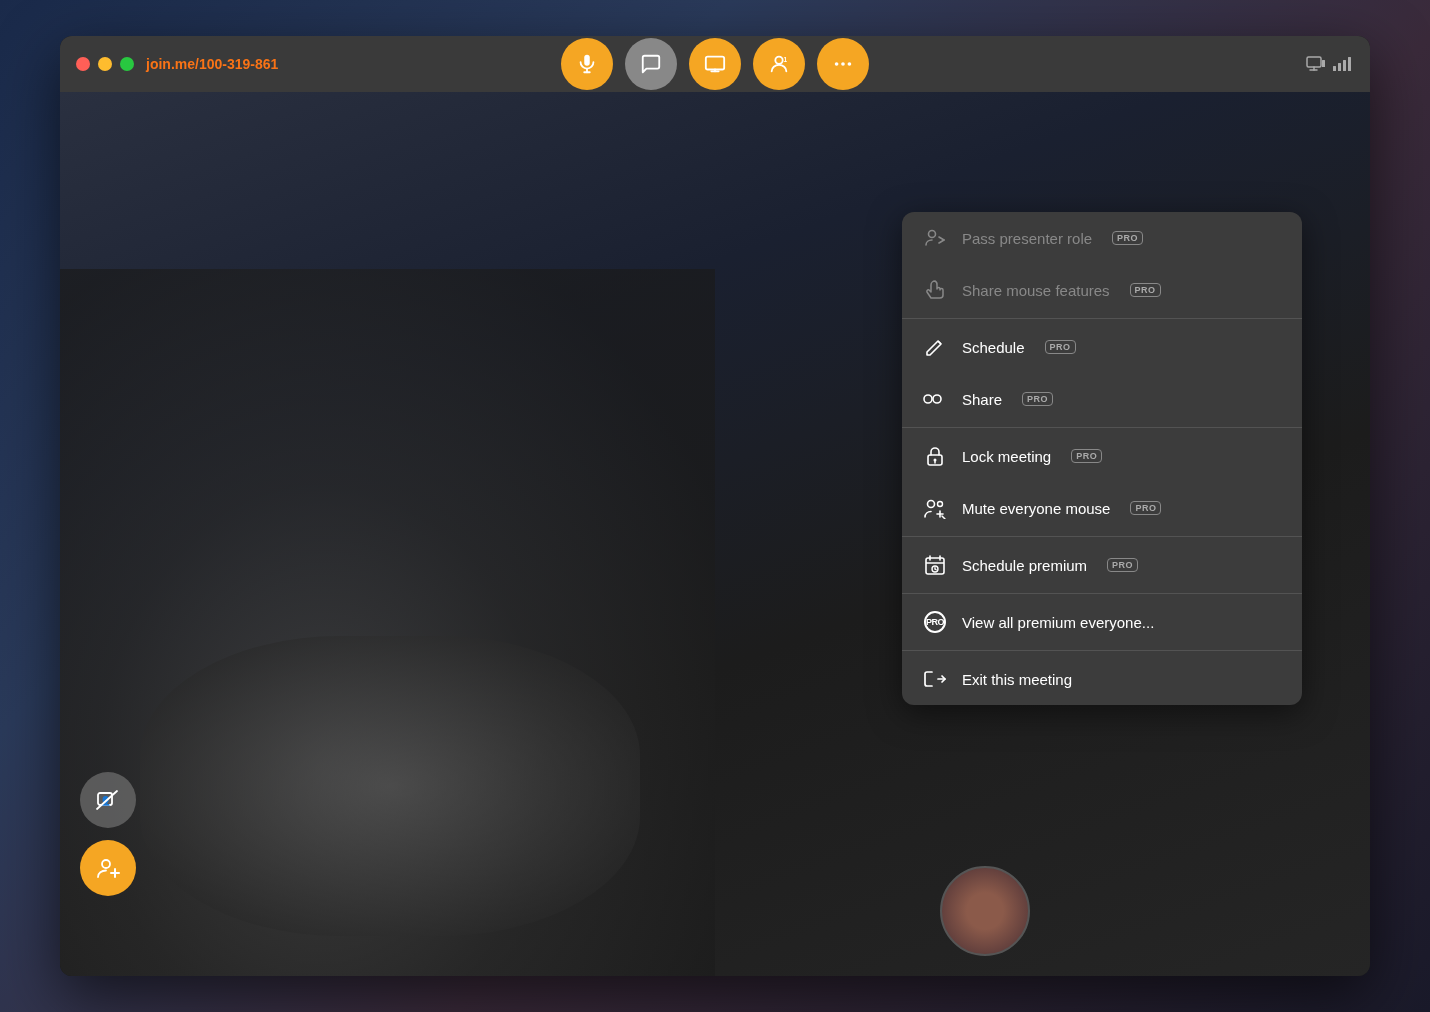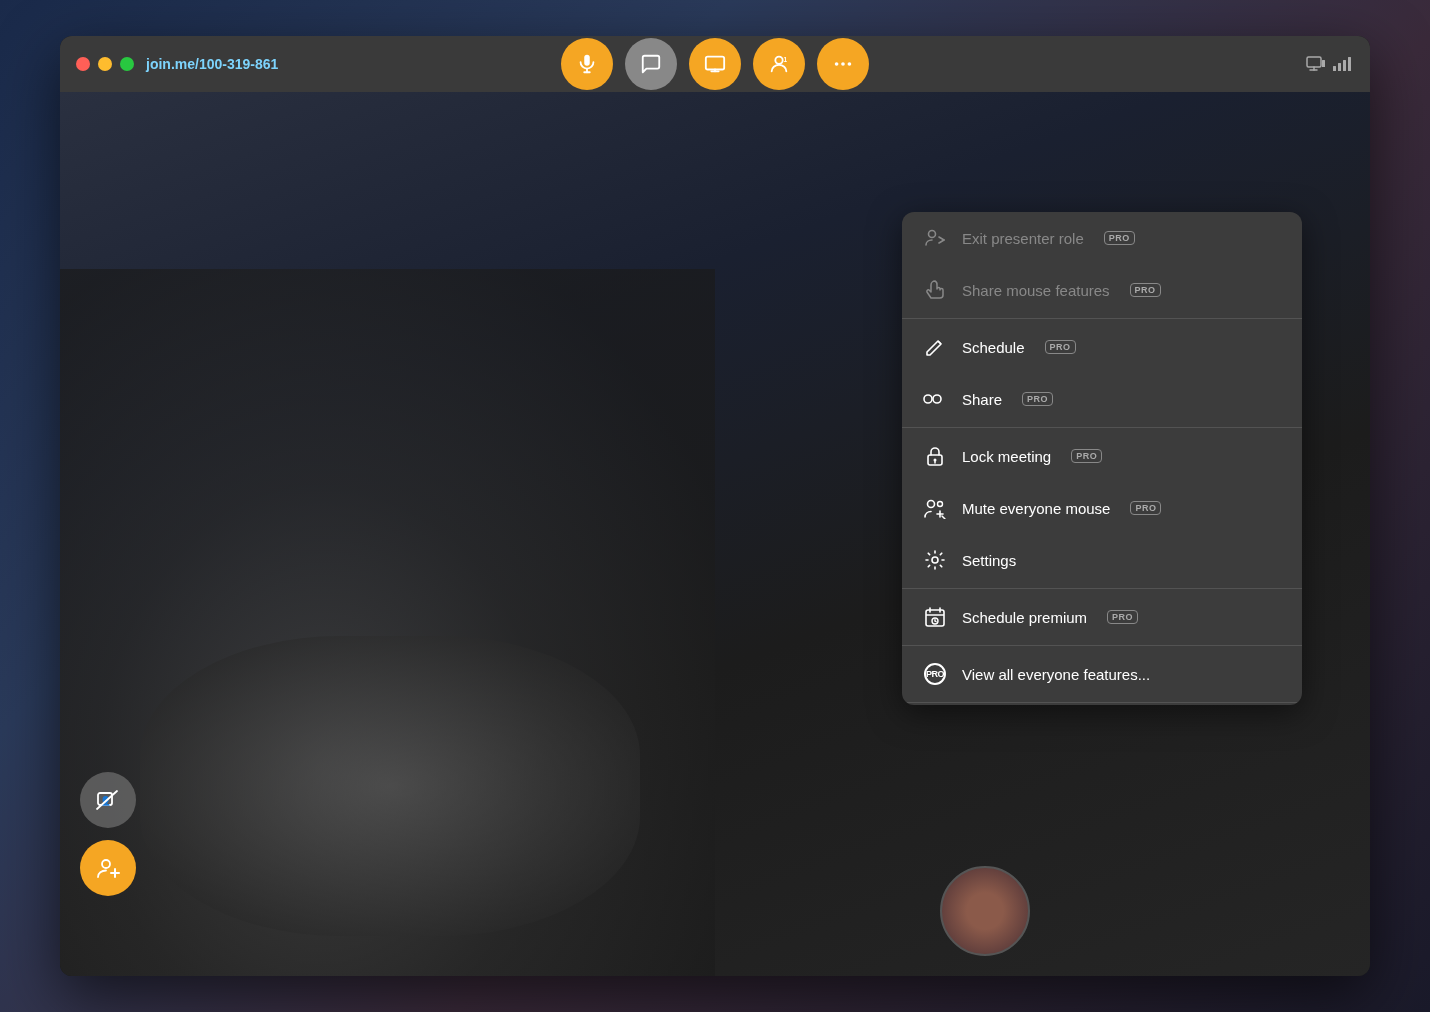--- a/index.html
+++ b/index.html
@@ -50,21 +50,21 @@
     .tl-red { background: #ff5f57; }
     .tl-yellow { background: #febc2e; }
     .tl-green { background: #28c840; }
 
     .url-bar {
       margin-left: 12px;
       color: #ccc;
       font-size: 14px;
       font-weight: 400;
     }
-    .url-bar span { font-weight: 600; color: #7dd3fc; }
+    .url-bar span { font-weight: 600; color: #f97316; }
 
     
     .toolbar-buttons {
       position: absolute;
       left: 50%;
       transform: translateX(-50%);
       display: flex;
       gap: 12px;
       align-items: center;
     }
@@ -342,21 +342,21 @@
 
       <div class="menu-item disabled">
         <span class="menu-icon">
           <svg width="22" height="22" viewBox="0 0 22 22" fill="none">
             <circle cx="8" cy="7" r="3.5" stroke="#888" stroke-width="1.6"></circle>
             <path d="M2 18c0-3 2.7-5 6-5" stroke="#888" stroke-width="1.6" stroke-linecap="round"></path>
             <line x1="15" y1="10" x2="20" y2="13" stroke="#888" stroke-width="1.6" stroke-linecap="round"></line>
             <line x1="15" y1="16" x2="20" y2="13" stroke="#888" stroke-width="1.6" stroke-linecap="round"></line>
           </svg>
         </span>
-        <span>Exit presenter role</span>
+        <span>Pass presenter role</span>
         <span class="pro-badge">PRO</span>
       </div>
 
       <div class="menu-item disabled">
         <span class="menu-icon">
           <svg width="20" height="22" viewBox="0 0 20 22" fill="none">
             <path d="M10 2a4 4 0 00-4 4v7l-2-2a1.5 1.5 0 00-2 2l4 6h9a3 3 0 003-3v-5a1.5 1.5 0 00-3 0v-1a1.5 1.5 0 00-3 0V6a4 4 0 00-2-4z" stroke="#888" stroke-width="1.5" stroke-linejoin="round"></path>
           </svg>
         </span>
         <span>Share mouse features</span>
@@ -410,29 +410,20 @@
             <circle cx="17" cy="7" r="2.5" stroke="white" stroke-width="1.4"></circle>
             <line x1="14" y1="17" x2="20" y2="17" stroke="white" stroke-width="1.6" stroke-linecap="round"></line>
             <line x1="17" y1="14" x2="17" y2="20" stroke="white" stroke-width="1.6" stroke-linecap="round"></line>
             <line x1="19" y1="19" x2="22" y2="22" stroke="white" stroke-width="1.5" stroke-linecap="round"></line>
           </svg>
         </span>
         <span>Mute everyone mouse</span>
         <span class="pro-badge">PRO</span>
       </div>
 
-      <div class="menu-item">
-        <span class="menu-icon">
-          <svg width="22" height="22" viewBox="0 0 22 22" fill="none">
-            <circle cx="11" cy="11" r="3" stroke="white" stroke-width="1.6"></circle>
-            <path d="M11 2v2M11 18v2M2 11h2M18 11h2M4.22 4.22l1.42 1.42M16.36 16.36l1.42 1.42M4.22 17.78l1.42-1.42M16.36 5.64l1.42-1.42" stroke="white" stroke-width="1.6" stroke-linecap="round"></path>
-          </svg>
-        </span>
-        <span>Settings</span>
-      </div>
 
       <div class="menu-divider"></div>
 
       <div class="menu-item">
         <span class="menu-icon">
           <svg width="22" height="22" viewBox="0 0 22 22" fill="none">
             <rect x="2" y="4" width="18" height="16" rx="2" stroke="white" stroke-width="1.6"></rect>
             <line x1="6" y1="2" x2="6" y2="6" stroke="white" stroke-width="1.6" stroke-linecap="round"></line>
             <line x1="16" y1="2" x2="16" y2="6" stroke="white" stroke-width="1.6" stroke-linecap="round"></line>
             <line x1="2" y1="9" x2="20" y2="9" stroke="white" stroke-width="1.4"></line>
@@ -444,21 +435,31 @@
         <span>Schedule premium</span>
         <span class="pro-badge">PRO</span>
       </div>
 
       <div class="menu-divider"></div>
 
       <div class="menu-item">
         <span class="menu-icon">
           <span style="display:inline-flex;align-items:center;justify-content:center;border:2px solid white;border-radius:50%;width:22px;height:22px;font-size:9px;font-weight:800;color:white;letter-spacing:-0.5px;">PRO</span>
         </span>
-        <span>View all everyone features...</span>
+        <span>View all premium everyone...</span>
       </div>
 
       <div class="menu-divider"></div>
 
+      <div class="menu-item">
+        <span class="menu-icon">
+          <svg width="24" height="22" viewBox="0 0 24 22" fill="none">
+            <path d="M9 4H4a2 2 0 00-2 2v10a2 2 0 002 2h5" stroke="white" stroke-width="1.7" stroke-linecap="round"></path>
+            <line x1="15" y1="11" x2="22" y2="11" stroke="white" stroke-width="1.7" stroke-linecap="round"></line>
+            <path d="M19 8l3 3-3 3" stroke="white" stroke-width="1.7" stroke-linecap="round" stroke-linejoin="round"></path>
+          </svg>
+        </span>
+        <span>Exit this meeting</span>
+      </div>
 
     </div>
   </div>
 </div>
 
 </body></html>

